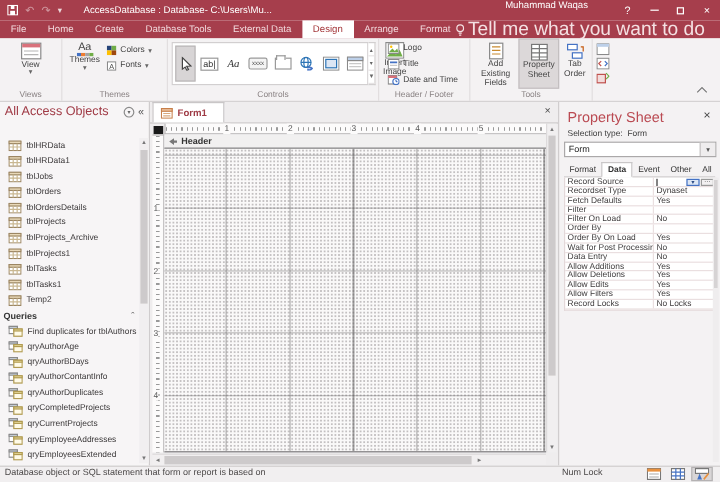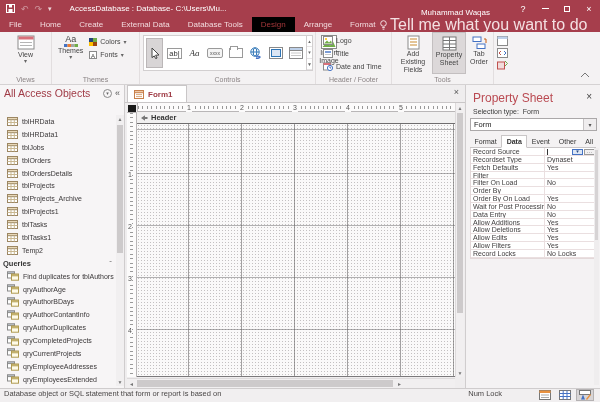--- a/index.html
+++ b/index.html
@@ -9,29 +9,29 @@
     font-family:"Liberation Sans", sans-serif; background:#fff;
     -webkit-font-smoothing:antialiased; cursor:default;
   }
   
   .titlebar { position:absolute; top:0; left:0; right:0; height:17px; background:#A63E4C; color:#fff; display:flex; align-items:center; font-size:8px; }
   .qat { display:flex; align-items:center; gap:6px; padding:0 6px; }
   .qat .dim { opacity:.45; font-size:9px; }
   .qat-drop { font-size:7px; opacity:.8; }
   .tb-title { margin-left:12px; white-space:nowrap; color:#fff; }
   .ctx-group { position:absolute; left:214px; top:0; width:100px; height:17px; background:#B34F5A; display:flex; align-items:center; justify-content:center; font-size:7.5px; color:#fff; white-space:nowrap; }
-  .tb-right { position:absolute; right:0; top:0; height:17px; display:flex; align-items:flex-end; }
+  .tb-right { position:absolute; right:0; top:0; height:17px; display:flex; align-items:flex-start; }
   .tb-user { margin-right:22px; font-size:8px; }
   .winbtn { width:22px; height:17px; display:flex; align-items:center; justify-content:center; font-size:9px; }
   .winbtn .minbar { width:7px; height:1px; background:#fff; }
   .winbtn .maxbox { width:6px; height:6px; border:1px solid #fff; }
   
   .tabrow { position:absolute; top:17px; left:0; right:0; height:15px; background:#A63E4C; display:flex; align-items:stretch; font-size:8px; color:#F2DADD; }
   .rtab { padding:0 9px; display:flex; align-items:center; white-space:nowrap; }
-  .rtab.active { background:#000000; color:#A4373A; }
+  .rtab.active { background:#ffffff; color:#A4373A; }
   .tellme { display:flex; align-items:center; gap:3px; padding:0 8px; color:#F4E0E2; white-space:nowrap; }
   
   .ribbon { position:absolute; top:32px; left:0; right:0; height:53px; background:#F4F2F3; border-bottom:1px solid #D5D2D3; display:flex; }
   .rgroup { position:relative; border-right:1px solid #E2DEDF; height:52px; flex:0 0 auto; }
   .rgroup-label { position:absolute; bottom:1px; left:0; right:0; text-align:center; font-size:7px; color:#8A8384; white-space:nowrap; }
   .bigbtn { display:inline-flex; flex-direction:column; align-items:center; justify-content:flex-start; font-size:7px; color:#444; padding:3px 3px 0 3px; height:42px; text-align:center; line-height:8px; }
   .bigbtn .caret { font-size:6px; color:#666; line-height:5px; }
   .bigbtn.on { background:#DCD8D9; border:1px solid #C3BFC0; }
   .smallbtn { display:flex; align-items:center; gap:3px; font-size:7px; color:#444; padding:1px 3px; white-space:nowrap; height:13px; }
   .smallbtn .caret { font-size:6px; color:#666; }
@@ -169,24 +169,24 @@
   <div class="rtab">
         <span>File</span>
       </div>
       <div class="rtab">
         <span>Home</span>
       </div>
       <div class="rtab">
         <span>Create</span>
       </div>
       <div class="rtab">
+        <span>Database Tools</span>
+      </div>
+      <div class="rtab">
         <span>External Data</span>
-      </div>
-      <div class="rtab">
-        <span>Database Tools</span>
       </div>
       <div class="rtab active">
         <span>Design</span>
       </div>
       <div class="rtab">
         <span>Arrange</span>
       </div>
       <div class="rtab">
         <span>Format</span>
       </div>

